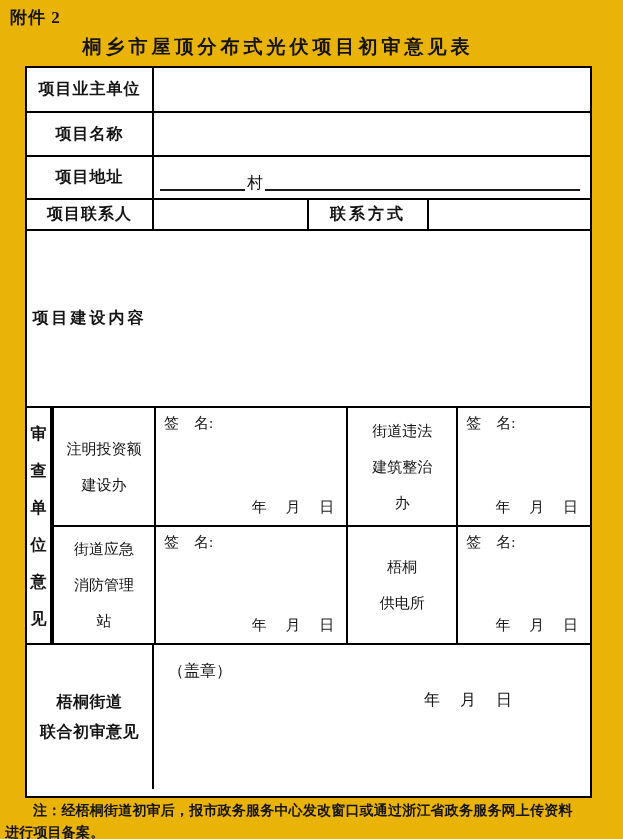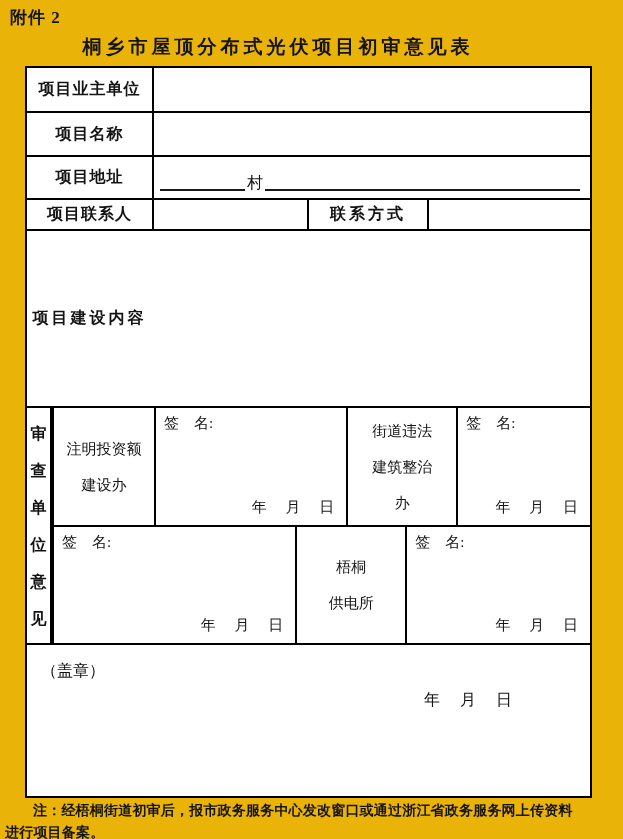--- a/index.html
+++ b/index.html
@@ -166,36 +166,41 @@
           <div class="cell dept-cell w110">街道违法
 建筑整治
 办</div>
           <div class="cell sig-cell">
             <span>签　名:</span>
             <span class="sig-date">年　 月　 日</span>
           </div>
         </div>
 
         <div class="subrow">
+          <div class="cell dept-cell w102">街道应急
+消防管理
+站</div>
           <div class="cell sig-cell w163">
             <span>签　名:</span>
             <span class="sig-date">年　 月　 日</span>
           </div>
           <div class="cell dept-cell w110">梧桐
 供电所</div>
           <div class="cell sig-cell">
             <span>签　名:</span>
             <span class="sig-date">年　 月　 日</span>
           </div>
         </div>
 
       </div>
     </div>
 
     <div class="row h146">
+      <div class="cell label-cell joint-label">梧桐街道
+联合初审意见</div>
       <div class="cell joint-cell">
         <div class="joint-seal">（盖章）</div>
         <div class="joint-date">年　 月　 日</div>
       </div>
     </div>
 
   </div>
 
   <div class="footer-note">注：经梧桐街道初审后，报市政务服务中心发改窗口或通过浙江省政务服务网上传资料
 进行项目备案。</div>

